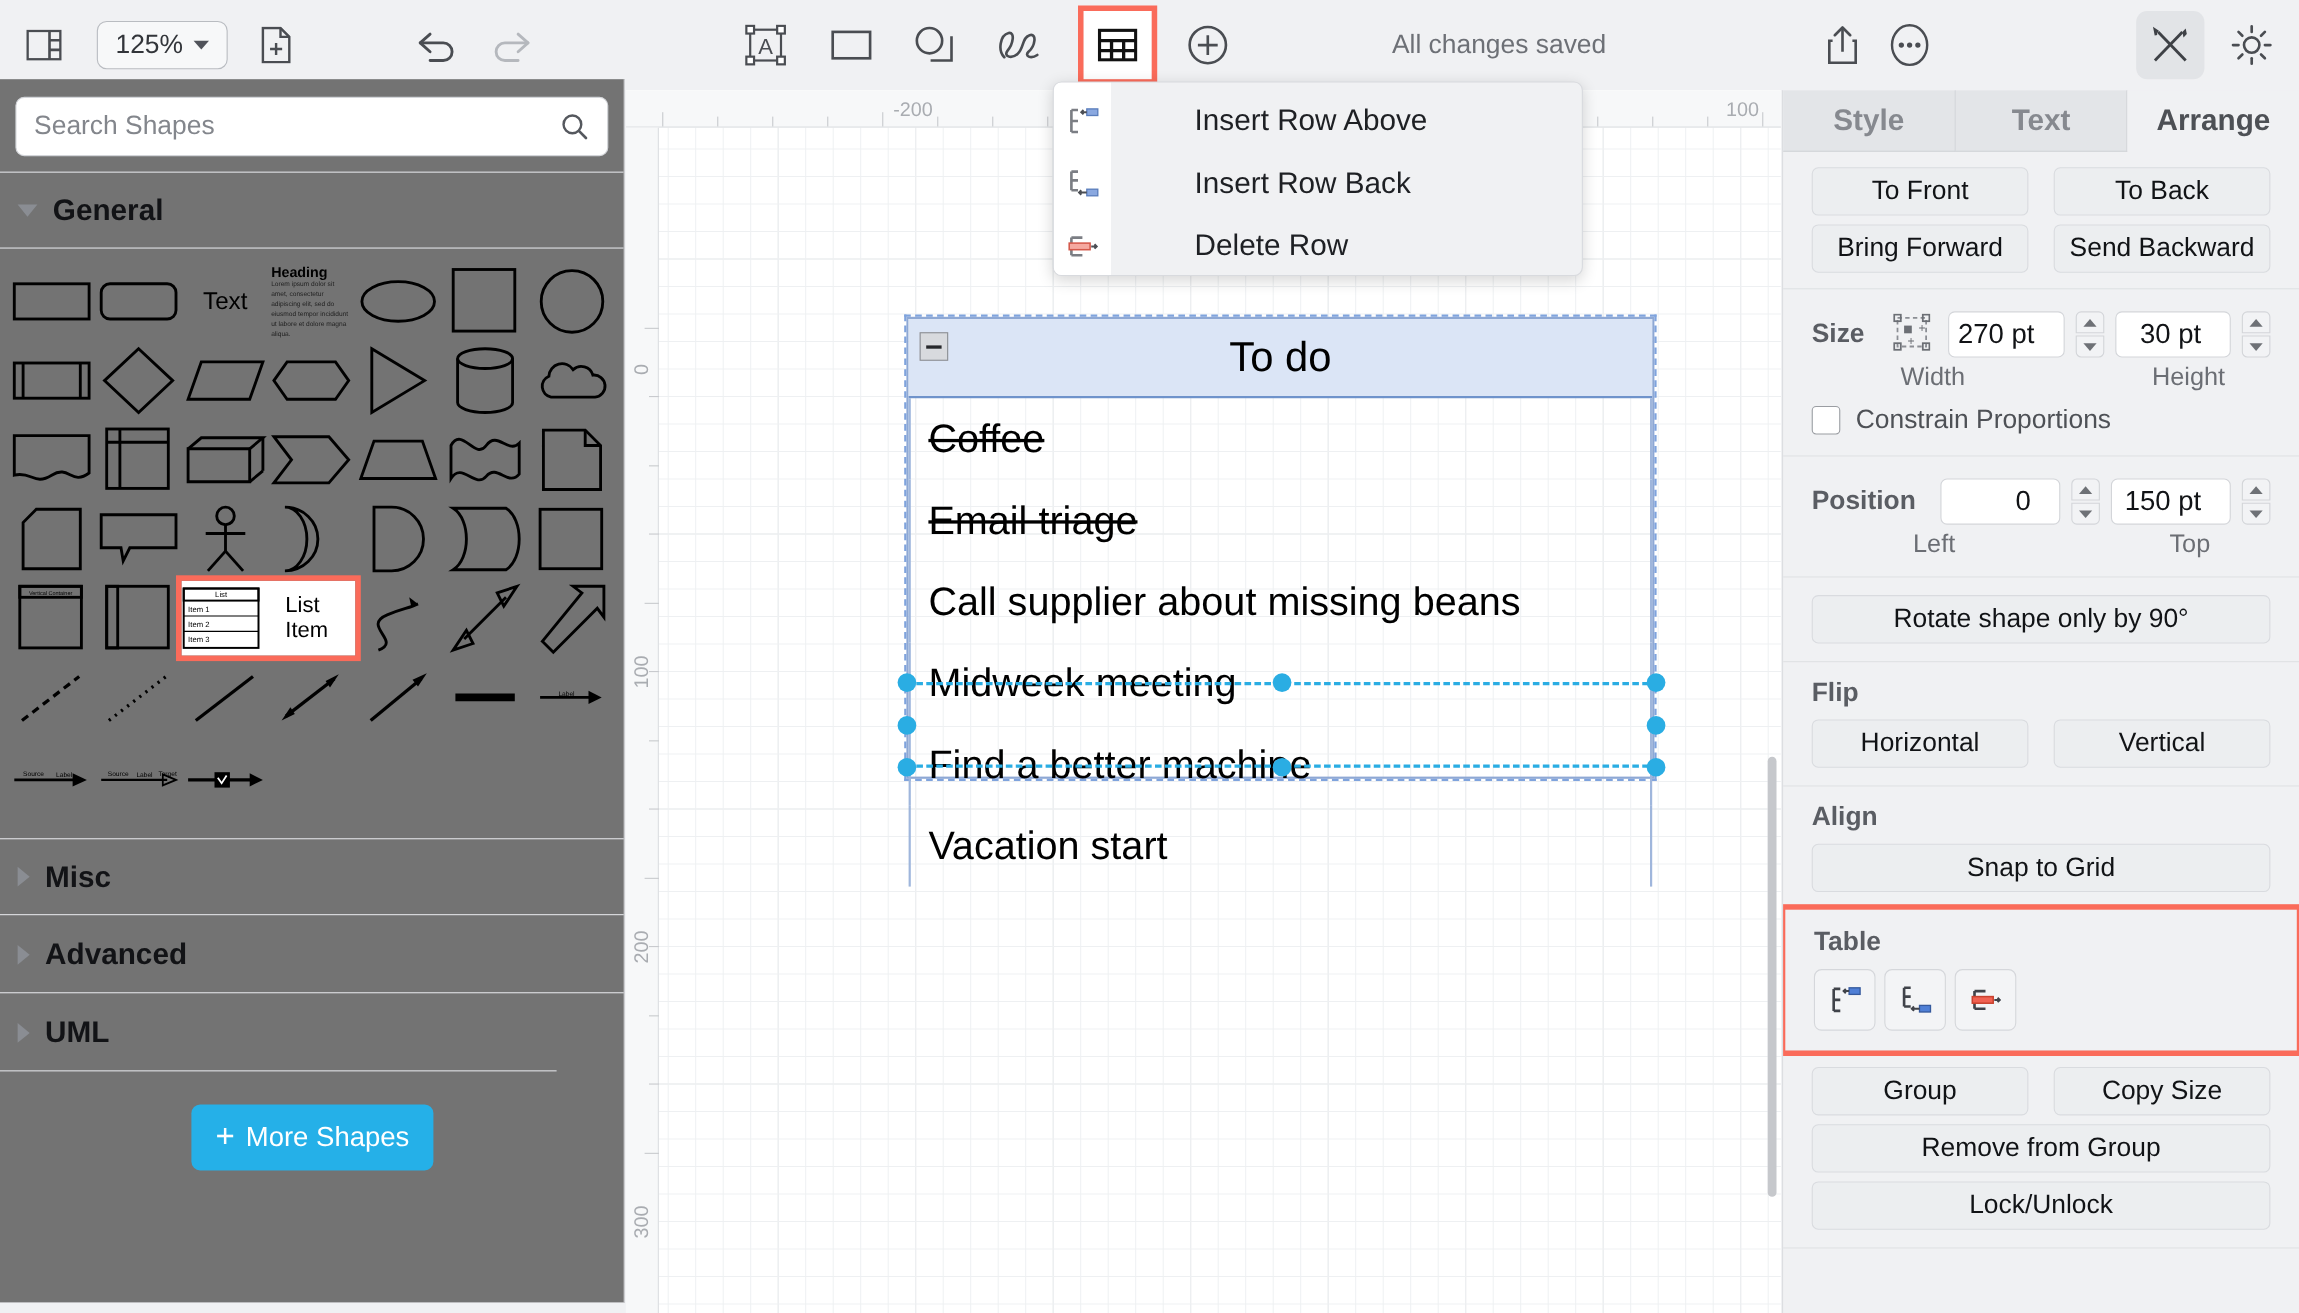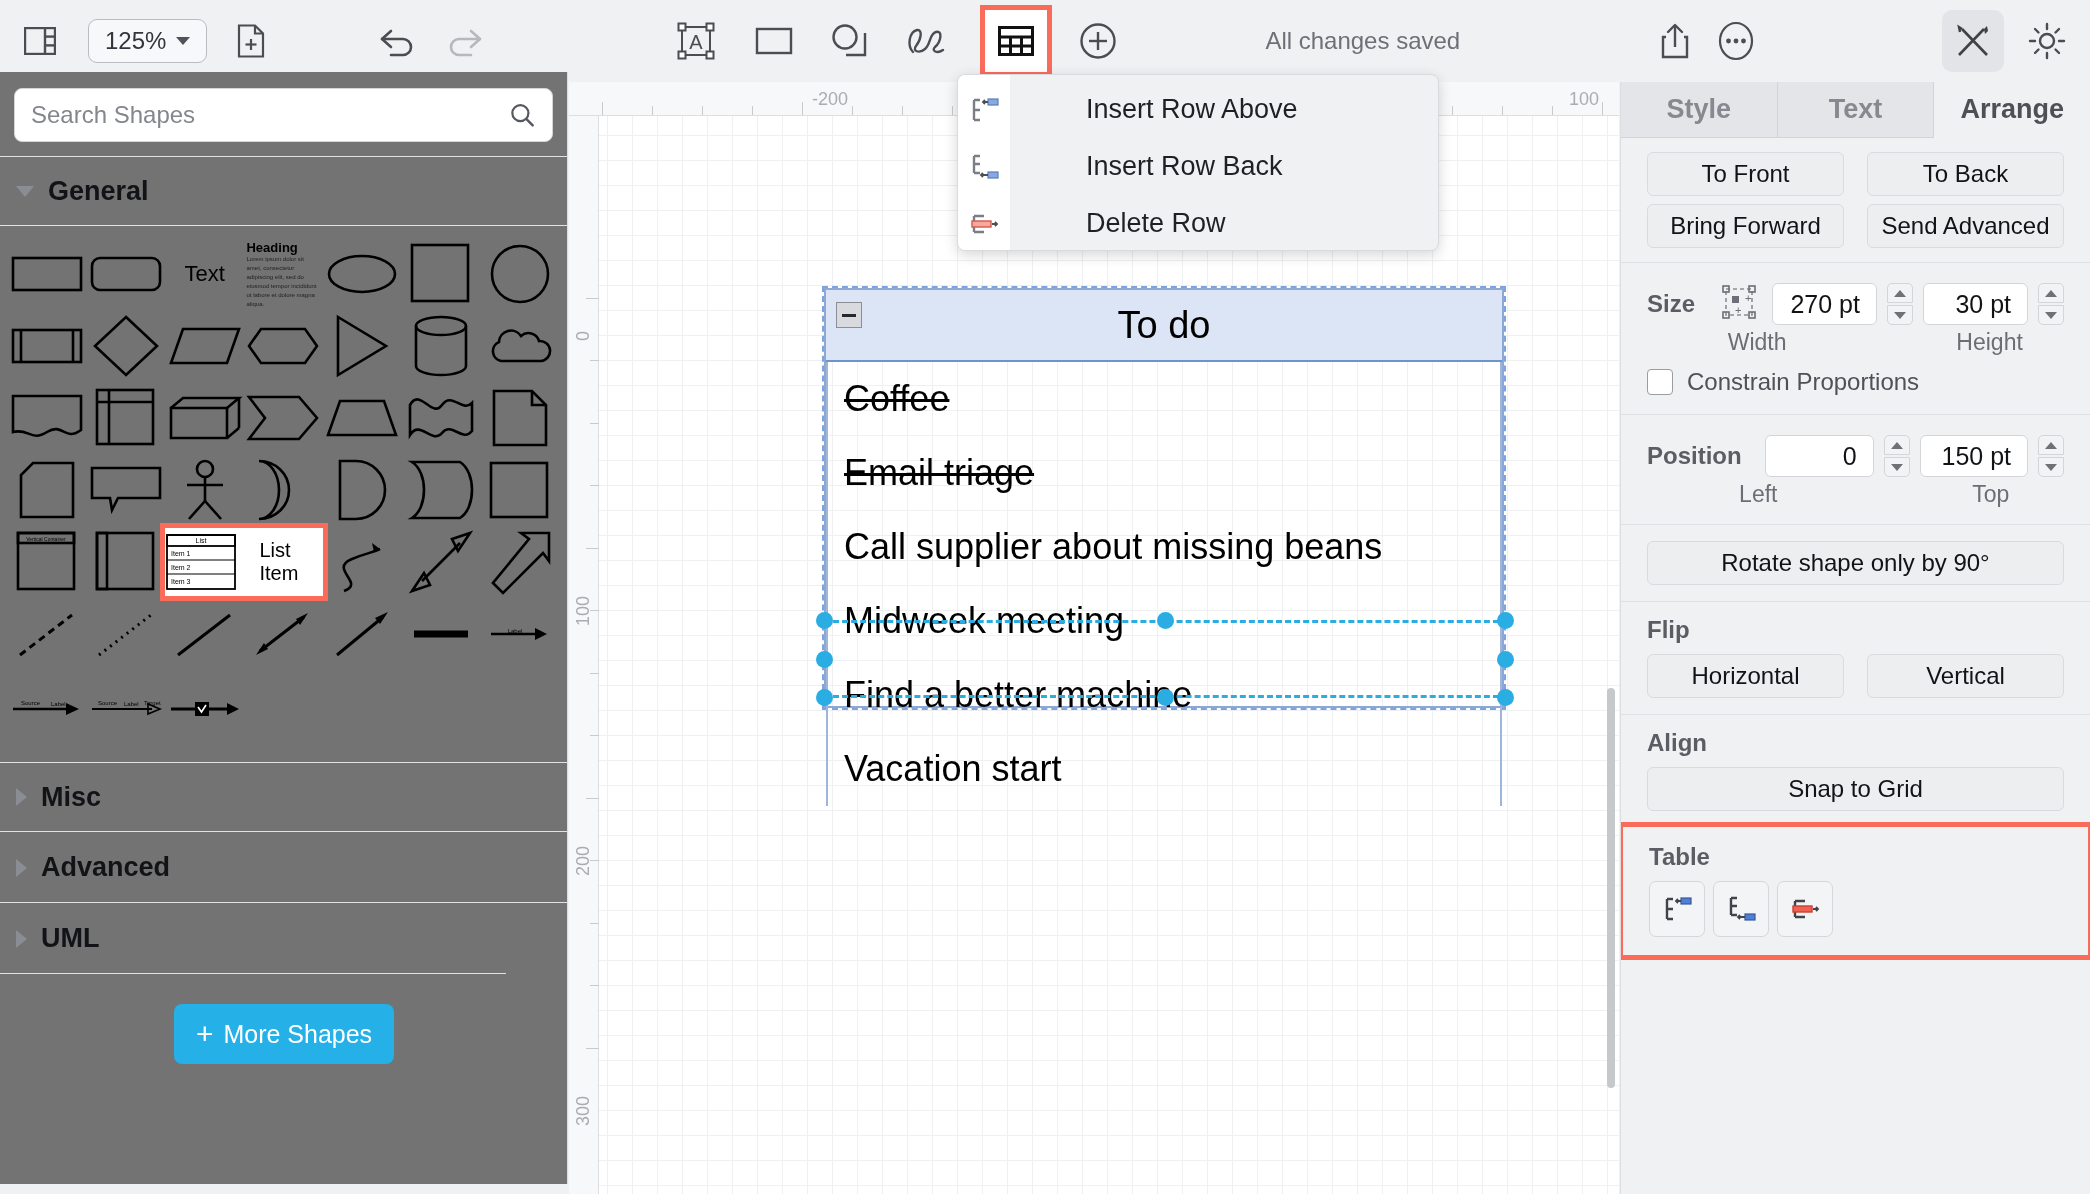--- a/index.html
+++ b/index.html
@@ -173,21 +173,21 @@
     flex: 1; height: 44px; background: #eceef0; border: 1px solid #d9dbdf;
     border-radius: 6px; font-size: 24px; color: #111316;
     display: flex; align-items: center; justify-content: center;
     font-family: "Liberation Sans", sans-serif; cursor: pointer;
   }
   .rp-label { font-size: 24px; font-weight: bold; color: #5a5d63; }
   .field-row { display: flex; align-items: center; gap: 10px; }
   .num-field {
     background: #fff; border: 1px solid #d3d5d9; border-radius: 6px;
     height: 42px; width: 120px; display: flex; align-items: center; justify-content: flex-end;
-    padding-right: 16px; font-size: 25px; color: #111316;
+    padding-right: 26px; font-size: 25px; color: #111316;
   }
   .stepper { display: flex; flex-direction: column; gap: 2px; }
   .stepper div {
     width: 26px; height: 20px; background: #f2f3f5; border: 1px solid #d3d5d9;
     display: flex; align-items: center; justify-content: center;
   }
   .stepper .up { border-radius: 5px 5px 0 0; }
   .stepper .dn { border-radius: 0 0 5px 5px; }
   .sm-tri-u { width:0;height:0;border-left:6px solid transparent;border-right:6px solid transparent;border-bottom:7px solid #6e7176; }
   .sm-tri-d { width:0;height:0;border-left:6px solid transparent;border-right:6px solid transparent;border-top:7px solid #6e7176; }
@@ -798,21 +798,21 @@
           </div>
         <div class="rp-btn">
             <span>To Back</span>
           </div>
       </div>
       <div class="btn-row" style="margin-bottom:0;">
         <div class="rp-btn">
             <span>Bring Forward</span>
           </div>
         <div class="rp-btn">
-            <span>Send Advanced</span>
+            <span>Send Backward</span>
           </div>
       </div>
     </div>
 
     <div class="rp-sec" style="padding-top:20px; padding-bottom:18px;">
       <div class="field-row">
         <span class="rp-label" style="width:76px;">Size</span>
         <span style="margin-right:6px;">
           <svg width="34" height="34" viewBox="0 0 34 34">
             <rect x="4" y="4" width="26" height="26" fill="none" stroke="#8b8e94" stroke-width="1.6" stroke-dasharray="4 3"></rect>
@@ -935,15 +935,35 @@
         <div class="tbl-icon-btn">
           <svg width="32" height="32" viewBox="0 0 32 32">
             <path d="M6 8 H16 M6 8 V24 M6 24 H16" stroke="#40434a" stroke-width="2.4" fill="none"></path>
             <rect x="4" y="13" width="19" height="6" fill="#f06152" stroke="#c8412f" stroke-width="1.4"></rect>
             <path d="M24 16 H29 M27 14 L29 16 L27 18" stroke="#40434a" stroke-width="1.8" fill="none"></path>
           </svg>
         </div>
       </div>
     </div>
 
+    <div class="rp-sec" style="padding-top:14px; padding-bottom:16px; border-bottom:1px solid #dfe1e4; border-top:1px solid #dfe1e4;">
+      <div class="btn-row">
+        <div class="rp-btn">
+            <span>Group</span>
+          </div>
+        <div class="rp-btn">
+            <span>Copy Size</span>
+          </div>
+      </div>
+      <div class="btn-row">
+        <div class="rp-btn">
+            <span>Remove from Group</span>
+          </div>
+      </div>
+      <div class="btn-row" style="margin-bottom:0;">
+        <div class="rp-btn">
+            <span>Lock/Unlock</span>
+          </div>
+      </div>
+    </div>
   </div>
 
 </div>
 
 </body></html>

